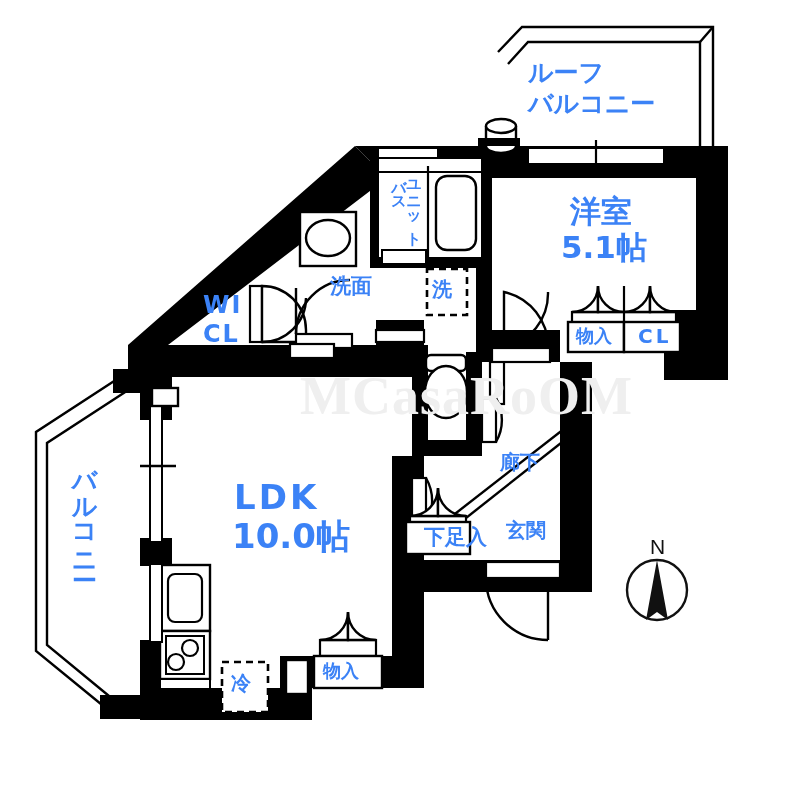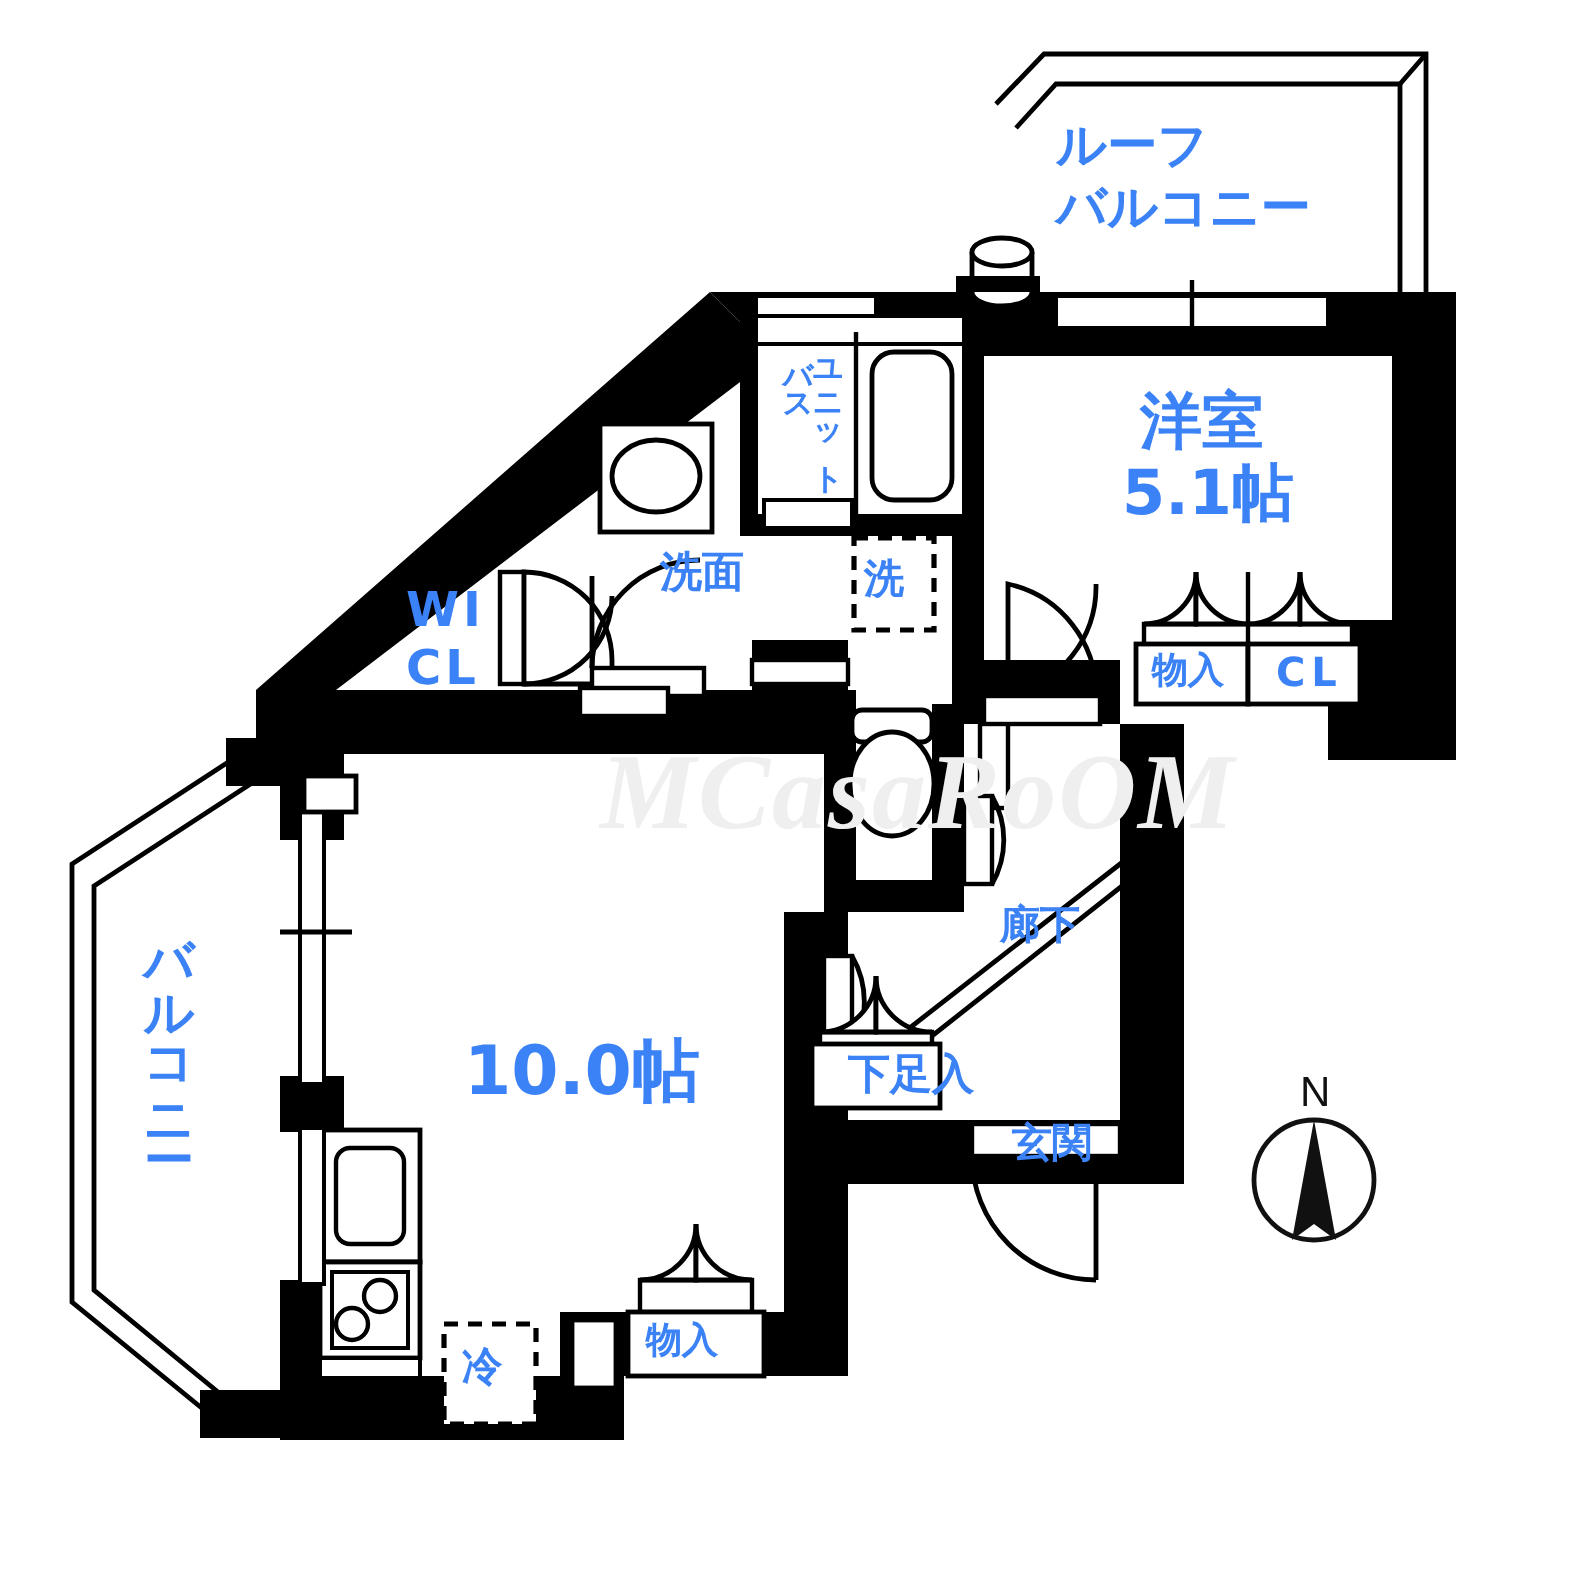--- a/index.html
+++ b/index.html
@@ -24,21 +24,20 @@
   .lbl.vert{
     writing-mode:vertical-rl;
     text-orientation:upright;
     line-height:1.0;
   }
   .wm{
     position:absolute;
     color:#efefef;
     font-size:54px;
     font-weight:700;
-    font-style:italic;
     font-family:"Liberation Serif","DejaVu Serif",serif;
     letter-spacing:1px;
     user-select:none;
   }
   .compass-n{
     position:absolute;
     font-size:21px;
     font-weight:400;
     color:#111;
     font-family:"Liberation Sans",sans-serif;
@@ -277,26 +276,27 @@
 
   <div class="lbl vert" style="left:391px;top:170px;font-size:15px;">ユニット
 バス</div>
 
   <div class="lbl" style="left:330px;top:276px;font-size:21px;">洗面</div>
   <div class="lbl" style="left:432px;top:279px;font-size:20px;">洗</div>
 
   <div class="lbl" style="left:203px;top:291px;font-size:24px;line-height:1.22;letter-spacing:2px;">WI
 CL</div>
 
+  <div class="lbl" style="left:234px;top:480px;font-size:34px;letter-spacing:3px;">LDK</div>
   <div class="lbl" style="left:222px;top:519px;font-size:34px;margin-left:10px;">10.0帖</div>
 
   <div class="lbl vert" style="left:72px;top:452px;font-size:25px;">バルコニー</div>
 
   <div class="lbl" style="left:500px;top:452px;font-size:20px;">廊下</div>
-  <div class="lbl" style="left:506px;top:520px;font-size:20px;margin-top:41px;">玄関</div>
+  <div class="lbl" style="left:506px;top:520px;font-size:20px;">玄関</div>
   <div class="lbl" style="left:424px;top:527px;font-size:21px;">下足入</div>
 
   <div class="lbl" style="left:576px;top:327px;font-size:18px;">物入</div>
   <div class="lbl" style="left:638px;top:326px;font-size:20px;letter-spacing:3px;">CL</div>
 
   <div class="lbl" style="left:323px;top:662px;font-size:18px;">物入</div>
   <div class="lbl" style="left:231px;top:673px;font-size:20px;">冷</div>
 
   <div class="compass-n" style="left:650px;top:535px;">N</div>
 

